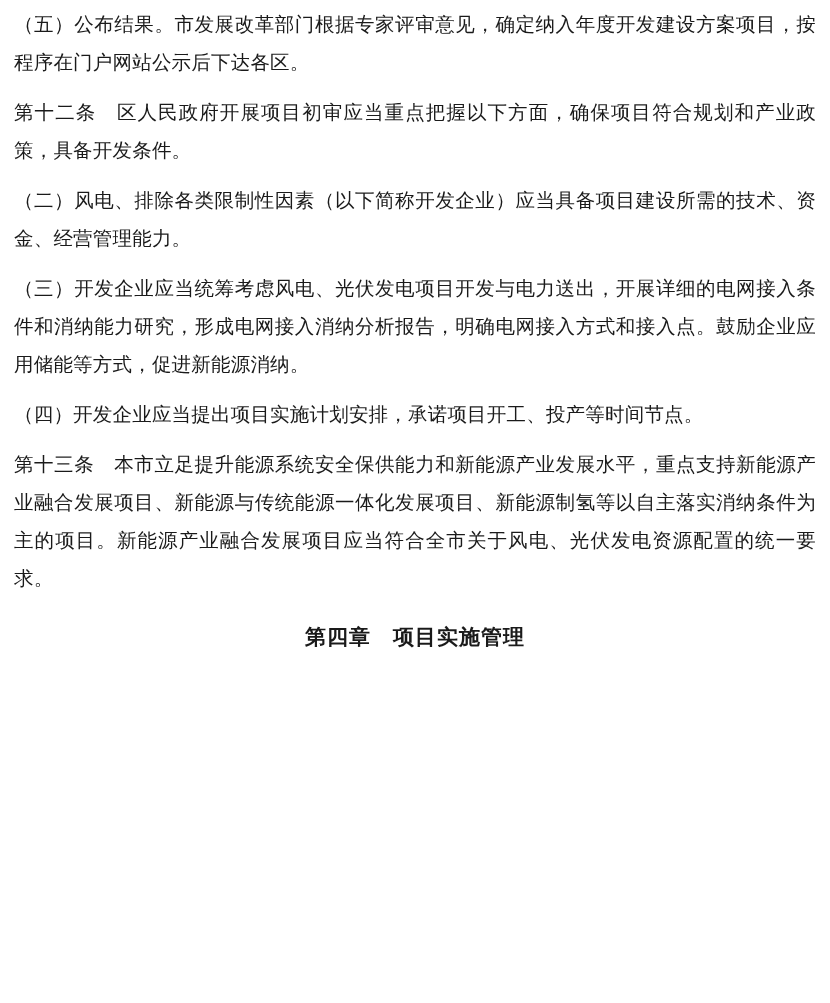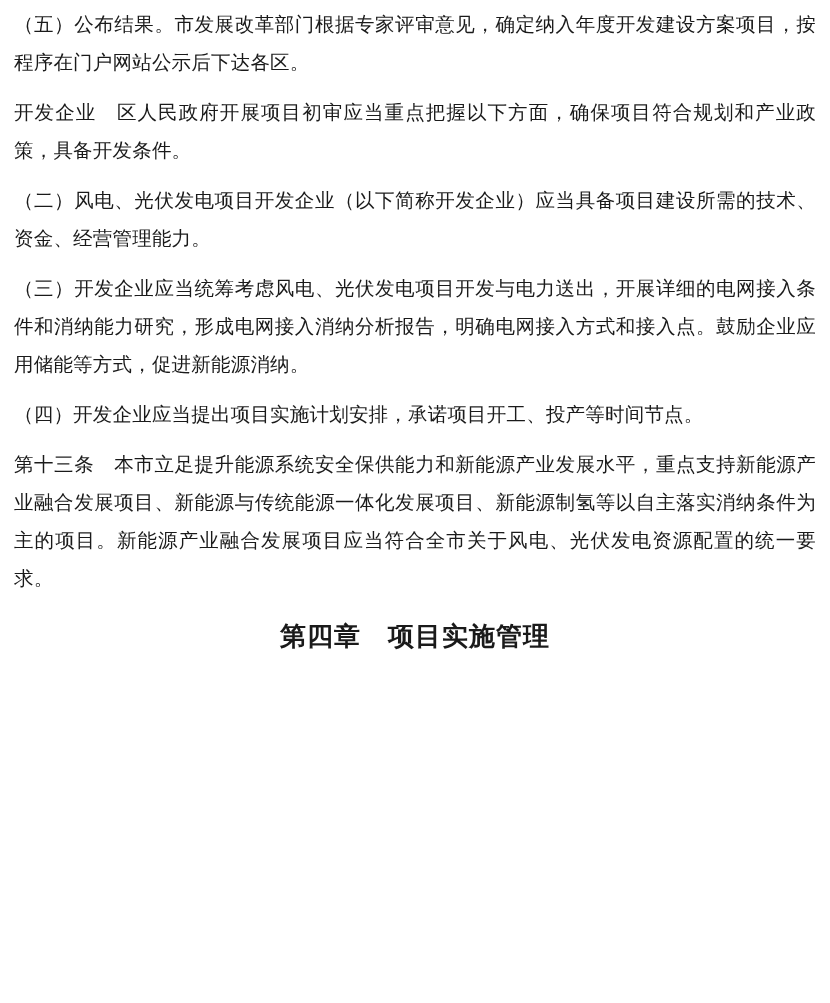--- a/index.html
+++ b/index.html
@@ -24,39 +24,39 @@
   .para {
     font-size: 19.5px;
     line-height: 38px;
     letter-spacing: 0.2px;
     text-align: justify;
     text-justify: inter-ideograph;
     margin: 0 0 12px 0;
     white-space: pre-wrap;
   }
   .heading {
-    font-size: 26px;
+    font-size: 21px;
     line-height: 38px;
     font-weight: bold;
     text-align: center;
     margin: 20px 0 14px 0;
     letter-spacing: 1px;
   }
 </style>
 </head>
 <body>
 
 <div class="page">
 
   <p class="para">（五）公布结果。市发展改革部门根据专家评审意见，确定纳入年度开发建设方案项目，按程序在门户网站公示后下达各区。</p>
 
-  <p class="para">开发企业　区人民政府开展项目初审应当重点把握以下方面，确保项目符合规划和产业政策，具备开发条件。</p>
+  <p class="para">第十二条　区人民政府开展项目初审应当重点把握以下方面，确保项目符合规划和产业政策，具备开发条件。</p>
 
 
-  <p class="para">（二）风电、光伏发电项目开发企业（以下简称开发企业）应当具备项目建设所需的技术、资金、经营管理能力。</p>
+  <p class="para">（二）风电、排除各类限制性因素（以下简称开发企业）应当具备项目建设所需的技术、资金、经营管理能力。</p>
 
   <p class="para">（三）开发企业应当统筹考虑风电、光伏发电项目开发与电力送出，开展详细的电网接入条件和消纳能力研究，形成电网接入消纳分析报告，明确电网接入方式和接入点。鼓励企业应用储能等方式，促进新能源消纳。</p>
 
   <p class="para">（四）开发企业应当提出项目实施计划安排，承诺项目开工、投产等时间节点。</p>
 
   <p class="para">第十三条　本市立足提升能源系统安全保供能力和新能源产业发展水平，重点支持新能源产业融合发展项目、新能源与传统能源一体化发展项目、新能源制氢等以自主落实消纳条件为主的项目。新能源产业融合发展项目应当符合全市关于风电、光伏发电资源配置的统一要求。</p>
 
   <h2 class="heading">第四章　项目实施管理</h2>
 
 

